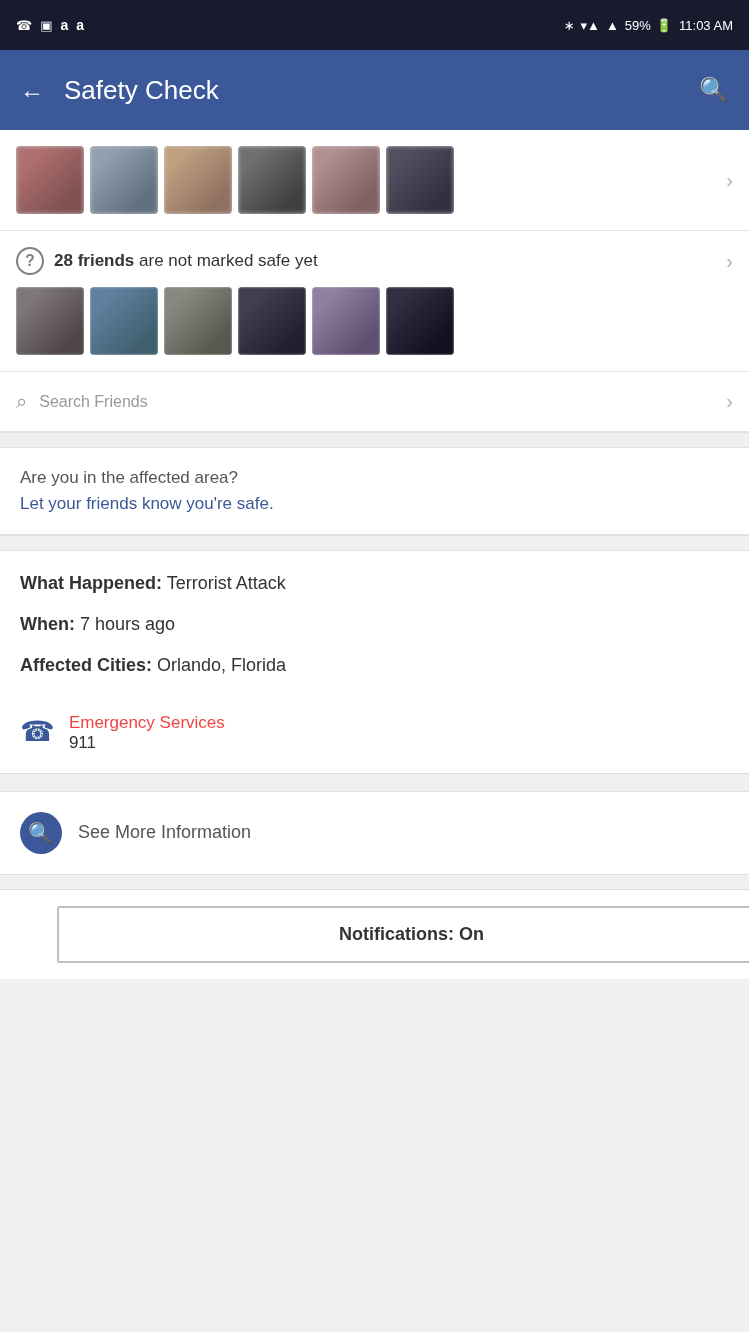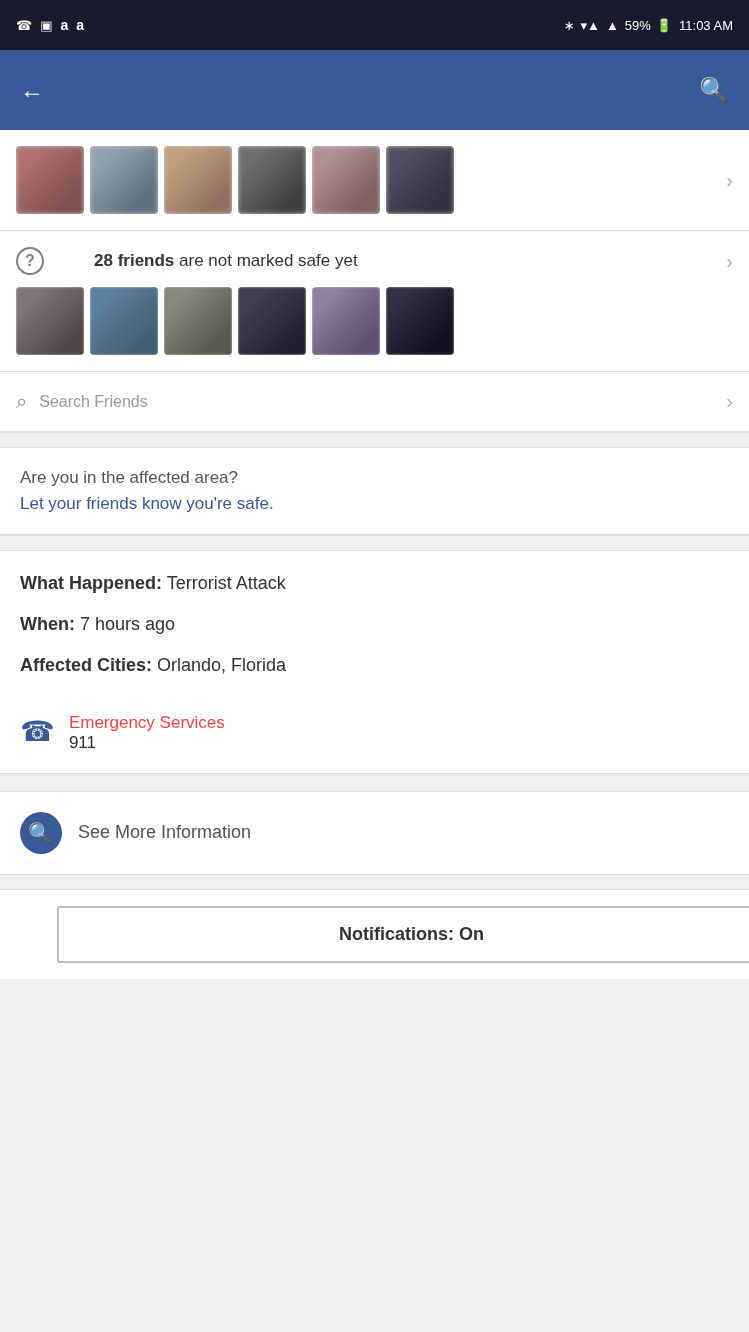--- a/index.html
+++ b/index.html
@@ -127,21 +127,20 @@
       align-items: center;
       justify-content: center;
       color: #808080;
       font-size: 16px;
       font-weight: bold;
       flex-shrink: 0;
     }
     .not-safe-text {
       font-size: 17px;
       color: #333;
-      margin-left: 40px;
     }
     .not-safe-text strong {
       font-weight: bold;
     }
 
     
     .search-friends-row {
       background: white;
       padding: 18px 16px;
       display: flex;
@@ -326,20 +325,21 @@
     <span>▾▲</span>
     <span>▲</span>
     <span>59%</span>
     <span>🔋</span>
     <span>11:03 AM</span>
   </div>
 </div>
 
 <div class="app-bar">
   <span class="back-icon">←</span>
+  <span class="app-bar-title">Safety Check</span>
   <span class="search-icon-header">🔍</span>
 </div>
 
 <div class="friends-safe-section">
   <div class="avatar-row">
     <div class="avatar">
         <div class="avatar-placeholder av1"></div>
       </div>
     <div class="avatar">
         <div class="avatar-placeholder av2"></div>

